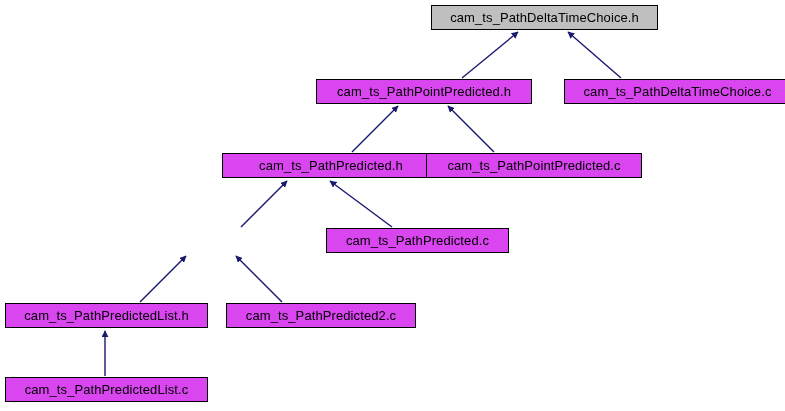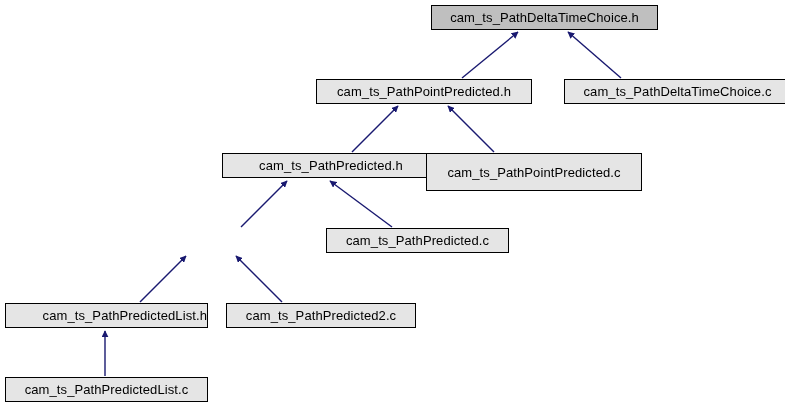--- a/index.html
+++ b/index.html
@@ -20,21 +20,21 @@
     left: 0;
     top: 0;
     width: 785px;
     height: 411px;
     pointer-events: none;
   }
   .node {
     position: absolute;
     box-sizing: border-box;
     border: 1px solid #000000;
-    background: #e5e5e5;
+    background: #d946ef;
     color: #000000;
     font-size: 13px;
     line-height: 1;
     display: flex;
     align-items: center;
     justify-content: center;
     white-space: nowrap;
     letter-spacing: 0.1px;
   }
   .node.highlight {
@@ -69,27 +69,27 @@
   </div>
   <div class="node" style="left:316px; top:79px; width:216px; height:25px;">
     <span>cam_ts_PathPointPredicted.h</span>
   </div>
   <div class="node" style="left:552px; top:79px; width:227px; height:25px;margin-left:12px;">
     <span>cam_ts_PathDeltaTimeChoice.c</span>
   </div>
   <div class="node" style="left:222px; top:153px; width:218px; height:25px;">
     <span>cam_ts_PathPredicted.h</span>
   </div>
-  <div class="node" style="left:426px; top:153px; width:216px; height:38px;">
+  <div class="node" style="left:426px; top:153px; width:216px; height:25px;">
     <span>cam_ts_PathPointPredicted.c</span>
   </div>
   <div class="node" style="left:326px; top:228px; width:183px; height:25px;">
     <span>cam_ts_PathPredicted.c</span>
   </div>
-  <div class="node" style="left:5px; top:303px; width:203px; height:25px;justify-content:flex-end;">
+  <div class="node" style="left:5px; top:303px; width:203px; height:25px;">
     <span>cam_ts_PathPredictedList.h</span>
   </div>
   <div class="node" style="left:226px; top:303px; width:190px; height:25px;text-align:right;">
     <span>cam_ts_PathPredicted2.c</span>
   </div>
   <div class="node" style="left:5px; top:377px; width:203px; height:25px;justify-content:center;">
     <span>cam_ts_PathPredictedList.c</span>
   </div>
 </div>
 

